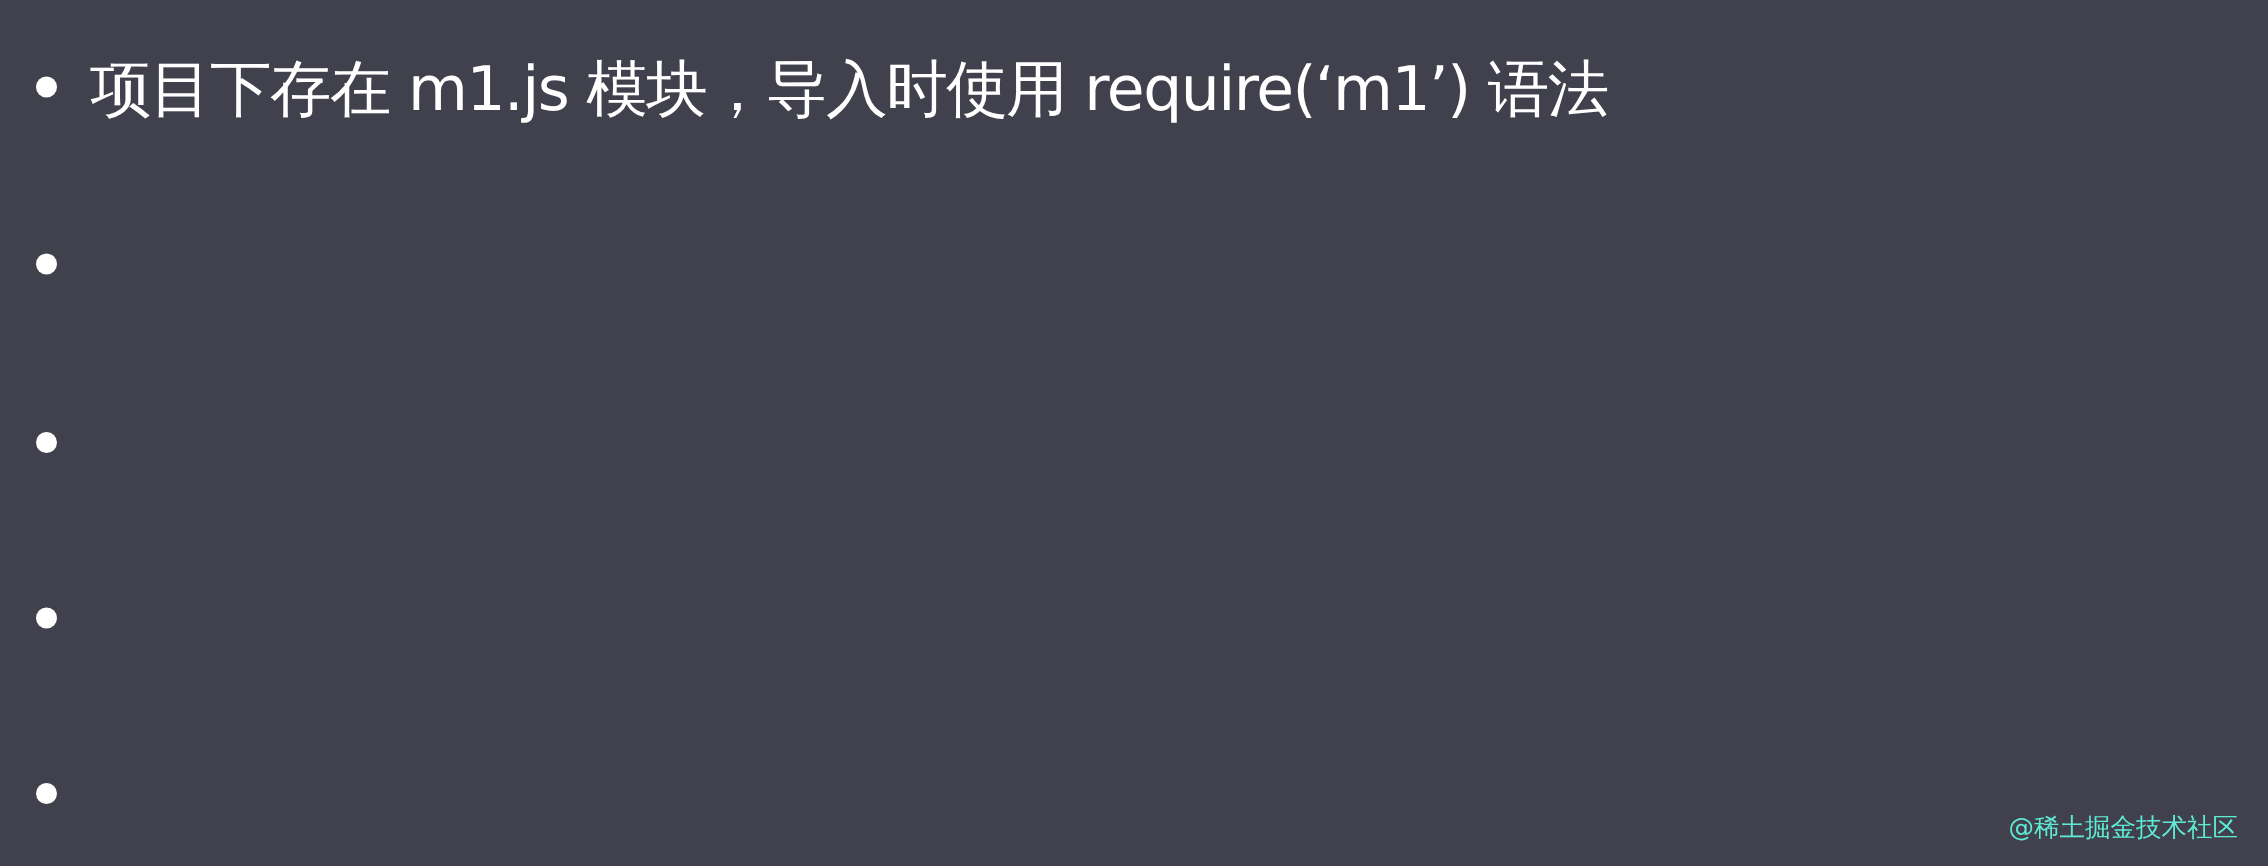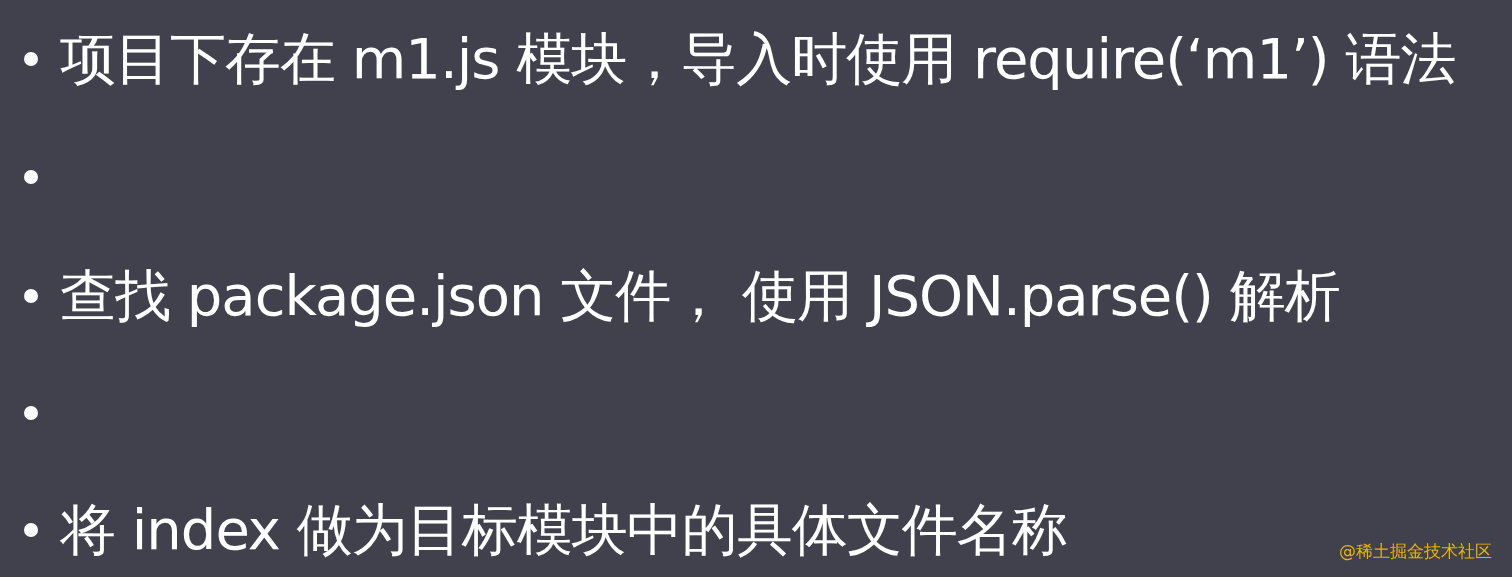--- a/index.html
+++ b/index.html
@@ -7,49 +7,49 @@
       width: 1512px; height: 577px;
       background: #40414d;
       position: relative; overflow: hidden;
       font-family: "DejaVu Sans", "Liberation Sans", sans-serif;
       color: #ffffff;
     }
     .list { position: absolute; left: 0; top: 0; width: 1512px; }
     .item {
       position: absolute; left: 24px;
       height: 80px; line-height: 80px;
-      font-size: 56px; white-space: nowrap;
+      font-size: 41px; white-space: nowrap;
       letter-spacing: -1px;
     }
     .bullet {
       display: inline-block; width: 14px; height: 14px;
       background: #ffffff; border-radius: 50%;
       vertical-align: middle; margin-right: 22px;
       position: relative; top: -4px;
     }
     .watermark {
       position: absolute; right: 20px; bottom: 14px;
-      font-size: 17px; color: #eab308;
+      font-size: 17px; color: #5eead4;
       font-family: "DejaVu Sans", sans-serif;
     }
   </style>
 </head>
 <body>
 
 <div class="list">
   <div class="item" style="top:19px">
     <span class="bullet"></span><span>项目下存在 m1.js 模块，导入时使用 require(‘m1’) 语法</span>
   </div>
   <div class="item" style="top:137px">
     <span class="bullet"></span>
   </div>
   <div class="item" style="top:256px">
-    <span class="bullet"></span><span>查找 package.json 文件， 使用 JSON.parse() 解析</span>
+    <span class="bullet"></span>
   </div>
   <div class="item" style="top:373px">
     <span class="bullet"></span>
   </div>
   <div class="item" style="top:490px">
-    <span class="bullet"></span><span>将 index 做为目标模块中的具体文件名称</span>
+    <span class="bullet"></span>
   </div>
 </div>
 
 <div class="watermark">@稀土掘金技术社区</div>
 
 </body></html>

